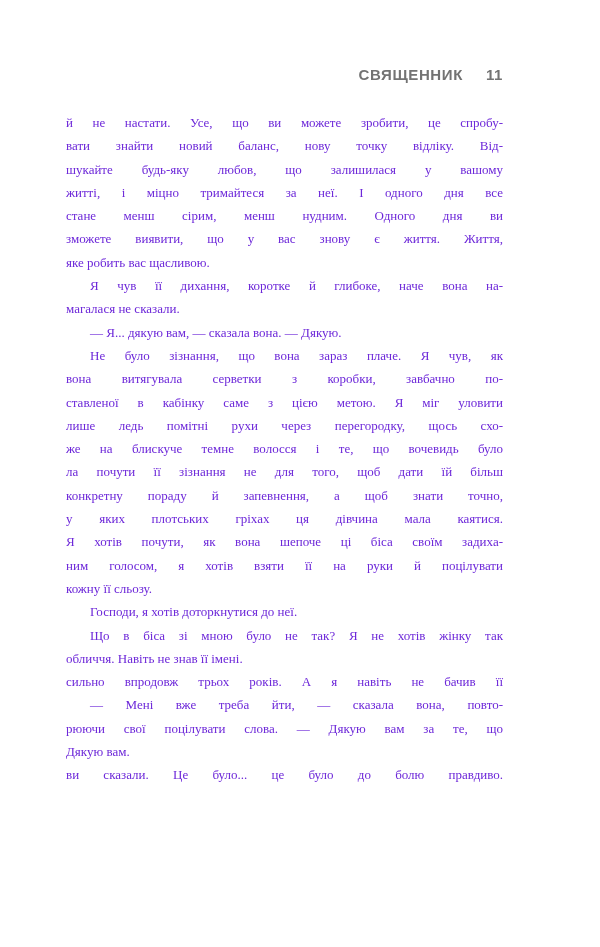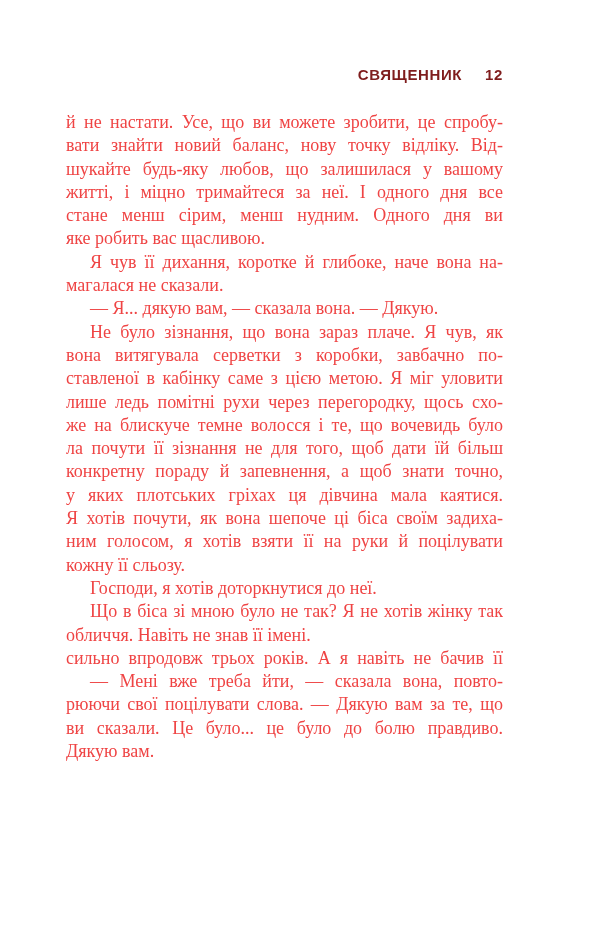--- a/index.html
+++ b/index.html
@@ -21,59 +21,60 @@
     left: 66px;
     width: 437px;
     display: flex;
     justify-content: flex-end;
     align-items: baseline;
     gap: 23px;
     font-family: "Liberation Sans", sans-serif;
     font-weight: bold;
     font-size: 15px;
     letter-spacing: 0.6px;
-    color: #7f1d1d;
+    color: #737373;
   }
   .text-block {
     position: absolute;
     top: 111px;
     left: 66px;
     width: 437px;
     font-family: "Liberation Serif", serif;
-    font-size: 18px;
+    font-size: 13px;
     line-height: 23.3px;
-    color: #ef4444;
+    color: #6d28d9;
   }
   .para { margin: 0; padding: 0; }
   .line {
     text-align: justify;
     -moz-text-align-last: justify;
     text-align-last: justify;
   }
   .line.indent { text-indent: 24px; }
   .line.last {
     -moz-text-align-last: left;
     text-align-last: left;
   }
 </style>
 </head>
 <body>
 
 <div class="page">
   <div class="header">
     <span>СВЯЩЕННИК</span>
-    <span>12</span>
+    <span>11</span>
   </div>
   <div class="text-block">
       <div class="para">
         <div class="line">й не настати. Усе, що ви можете зробити, це спробу-</div>
         <div class="line">вати знайти новий баланс, нову точку відліку. Від-</div>
         <div class="line">шукайте будь-яку любов, що залишилася у вашому</div>
         <div class="line">житті, і міцно тримайтеся за неї. І одного дня все</div>
         <div class="line">стане менш сірим, менш нудним. Одного дня ви</div>
+        <div class="line">зможете виявити, що у вас знову є життя. Життя,</div>
         <div class="line last">яке робить вас щасливою.</div>
       </div>
       <div class="para">
         <div class="line indent">Я чув її дихання, коротке й глибоке, наче вона на-</div>
         <div class="line last">магалася не сказали.</div>
       </div>
       <div class="para">
         <div class="line indent last">— Я... дякую вам, — сказала вона. — Дякую.</div>
       </div>
       <div class="para">
@@ -95,17 +96,17 @@
         <div class="line indent last">Господи, я хотів доторкнутися до неї.</div>
       </div>
       <div class="para">
         <div class="line indent">Що в біса зі мною було не так? Я не хотів жінку так</div>
         <div class="line last">обличчя. Навіть не знав її імені.</div>
         <div class="line">сильно впродовж трьох років. А я навіть не бачив її</div>
       </div>
       <div class="para">
         <div class="line indent">— Мені вже треба йти, — сказала вона, повто-</div>
         <div class="line">рюючи свої поцілувати слова. — Дякую вам за те, що</div>
+        <div class="line last">Дякую вам.</div>
         <div class="line">ви сказали. Це було... це було до болю правдиво.</div>
-        <div class="line last">Дякую вам.</div>
       </div>
     </div>
 </div>
 
 </body></html>

